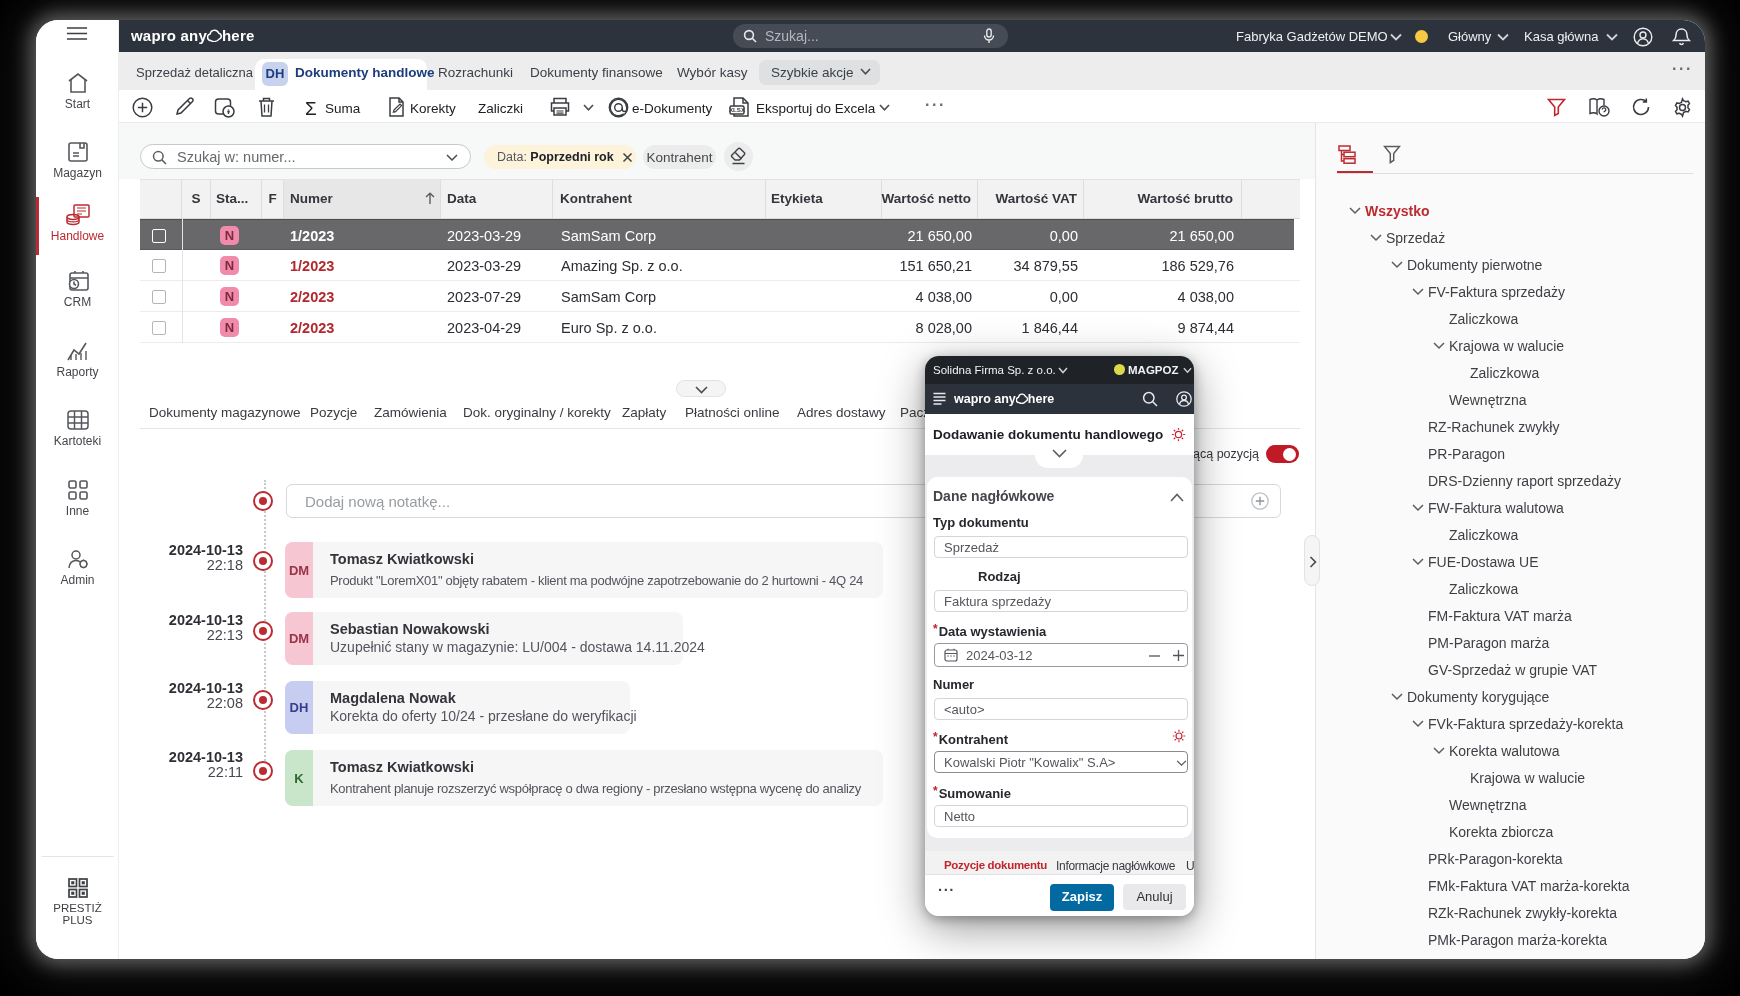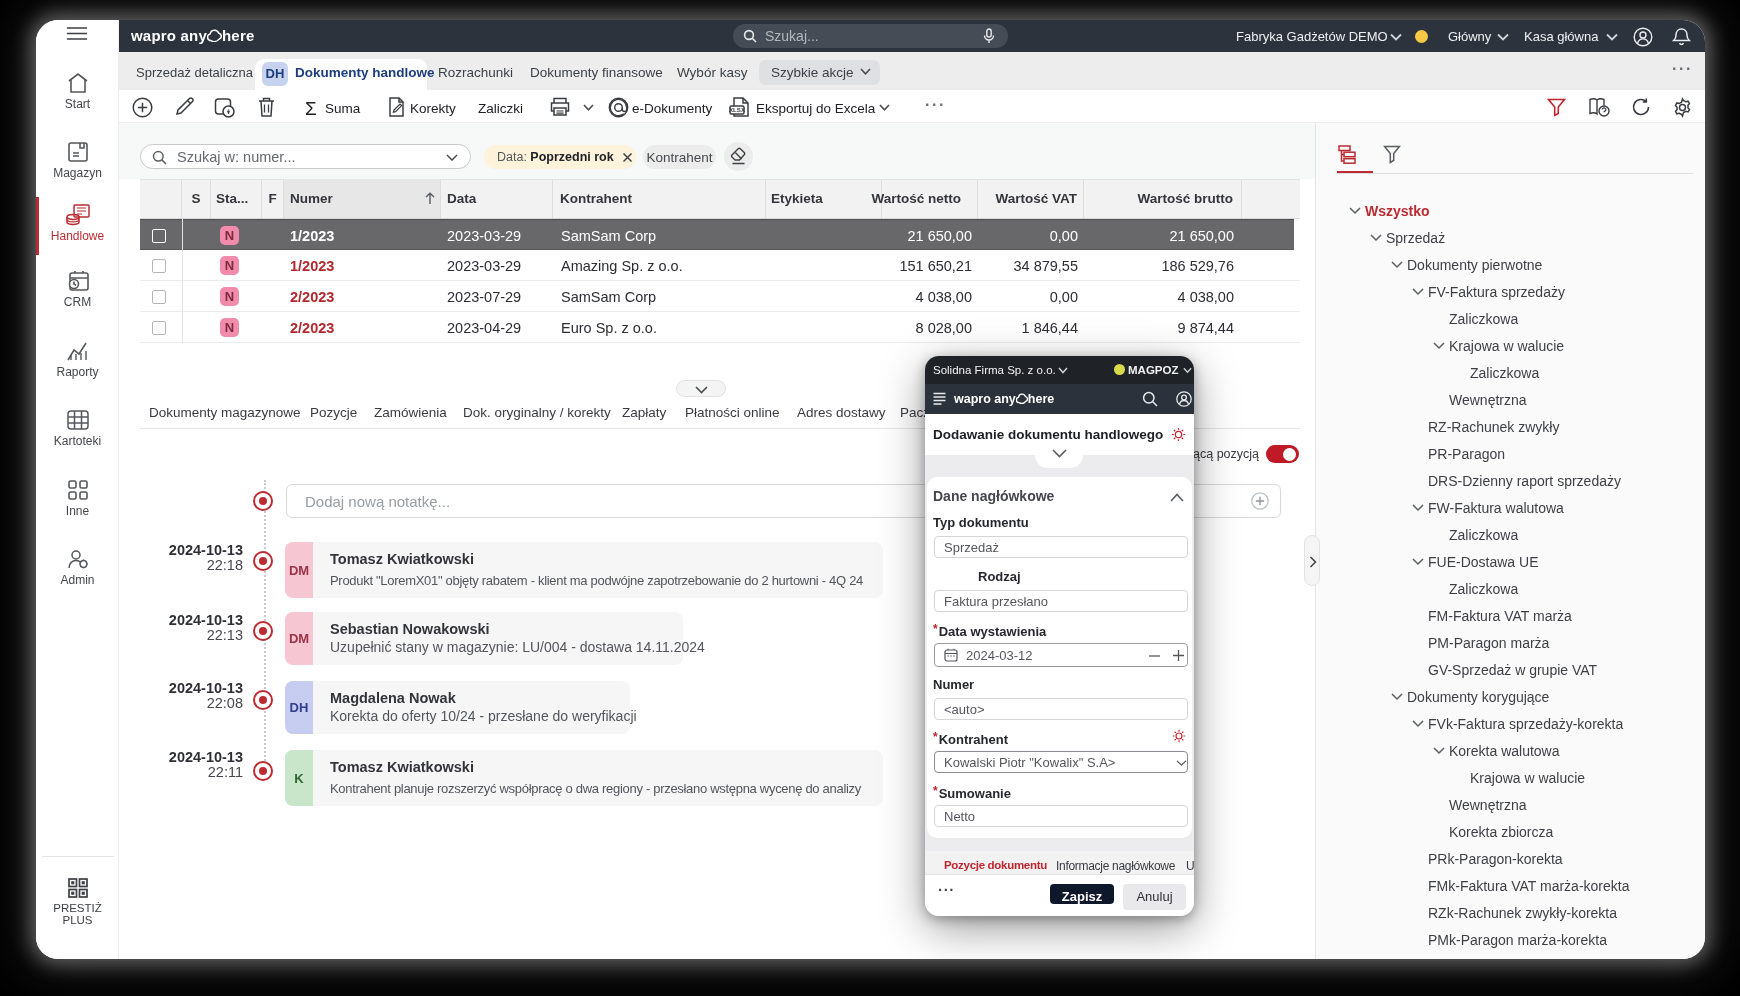--- a/index.html
+++ b/index.html
@@ -298,21 +298,21 @@
  <div class="hc" style="left:0;width:42px;"></div>
  <div class="hc" style="left:42px;width:29px;justify-content:center;">S</div>
  <div class="hc" style="left:71px;width:51px;padding-left:5px;">Sta...</div>
  <div class="hc" style="left:122px;width:22px;justify-content:center;">F</div>
  <div class="hc" style="left:144px;width:157px;padding-left:6px;background:#e7e7e8;">Numer<svg style="position:absolute;left:140px;top:13px" width="12" height="13" viewBox="0 0 12 13" fill="none" stroke="#5a5c61" stroke-width="1.4">
           <path d="M6 12 V1.5 M2 5 L6 1.2 L10 5"></path>
         </svg></div>
  <div class="hc" style="left:301px;width:112px;padding-left:6px;">Data</div>
  <div class="hc" style="left:413px;width:213px;padding-left:7px;">Kontrahent</div>
  <div class="hc" style="left:626px;width:116px;padding-left:5px;">Etykieta</div>
- <div class="hc num" style="left:742px;width:96px;padding-right:16px;">Wartość netto</div>
+ <div class="hc num" style="left:742px;width:96px;padding-right:6px;">Wartość netto</div>
  <div class="hc num" style="left:838px;width:106px;padding-right:6px;">Wartość VAT</div>
  <div class="hc num" style="left:944px;width:158px;padding-right:8px;">Wartość brutto</div>
  <div class="hc" style="left:1102px;width:58px;border-right:none;"></div>
 
  <div class="row" style="top:40px;width:1154px;background:#68686b;border-top:1px solid #4e4e50;border-bottom:1px solid #59595c;color:#fff;">
   <div class="cell" style="left:12px;">
           <div class="cbx" style="border-color:#fff;"></div>
         </div>
   <div class="cell" style="left:80px;">
           <span class="nbad">N</span>
@@ -563,21 +563,21 @@
         <path d="M1 1 L7.5 7.5 L14 1"></path>
       </svg>
  <div class="abs" style="left:2px;top:121px;width:265px;height:361px;background:#fff;border-radius:10px;">
   <div class="abs" style="left:6px;top:11px;font-size:14px;font-weight:bold;color:#45464c;">Dane nagłówkowe</div>
   <svg class="abs" style="left:243px;top:16px" width="14" height="9" viewBox="0 0 14 9" fill="none" stroke="#5a5d62" stroke-width="1.6">
           <path d="M1 8 L7 1.5 L13 8"></path>
         </svg>
   <div class="mlabel" style="left:6px;top:38px;">Typ dokumentu</div>
   <div class="minput" style="top:59px;">Sprzedaż</div>
   <div class="mlabel" style="left:6px;top:92px;padding-left:45px;">Rodzaj</div>
-  <div class="minput" style="top:113px;">Faktura przesłano</div>
+  <div class="minput" style="top:113px;">Faktura sprzedaży</div>
   <div class="mlabel" style="left:6px;top:145px;"><span class="ast">*</span>Data wystawienia</div>
   <div class="minput" style="top:166px;height:24px;border-color:#9a9aa0;">
     <svg style="margin-right:8px" width="14" height="14" viewBox="0 0 14 14" fill="none" stroke="#55565c" stroke-width="1.2">
             <rect x="1" y="2" width="12" height="11" rx="2"></rect>
             <path d="M1 5.5 h12 M4 2 V.8 M10 2 V.8"></path>
             <path d="M3.5 8 h1 M6.5 8 h1 M9.5 8 h1" stroke-width="1.4"></path>
           </svg>2024-03-12
     <svg class="abs" style="left:214px;top:11px" width="11" height="2" viewBox="0 0 11 2" stroke="#55565c" stroke-width="1.3">
             <path d="M0 1 h11"></path>
           </svg>
@@ -599,17 +599,17 @@
   </div>
   <div class="mlabel" style="left:6px;top:307px;"><span class="ast">*</span>Sumowanie</div>
   <div class="minput" style="top:328px;">Netto</div>
  </div>
  <div class="abs" style="left:0;top:495px;width:269px;height:23px;background:#f2f2f3;"></div>
       <div class="abs" style="left:19px;top:503px;font-size:11.5px;letter-spacing:-0.3px;font-weight:bold;color:#c2242c;">Pozycje dokumentu</div>
  <div class="abs" style="left:131px;top:503px;font-size:12px;letter-spacing:-0.3px;color:#3a3b41;">Informacje nagłówkowe</div>
  <div class="abs" style="left:261px;top:503px;font-size:12px;color:#3a3b41;">U</div>
  <div class="abs" style="left:0;top:518px;width:269px;height:42px;background:#fff;border-top:1px solid #e3e3e5;">
   <div class="abs" style="left:13px;top:2px;font-size:15px;font-weight:bold;color:#45464c;letter-spacing:1.5px;">...</div>
-  <div class="abs" style="left:125px;top:9px;width:64px;height:20px;background:#0f172a;border-radius:4px;color:#fff;font-size:13px;font-weight:bold;text-align:center;line-height:26px;">Zapisz</div>
+  <div class="abs" style="left:125px;top:9px;width:64px;height:27px;background:#0369a1;border-radius:4px;color:#fff;font-size:13px;font-weight:bold;text-align:center;line-height:26px;">Zapisz</div>
   <div class="abs" style="left:198px;top:9px;width:63px;height:26px;background:#e9e9eb;border-radius:4px;color:#2f3035;font-size:13px;text-align:center;line-height:26px;">Anuluj</div>
  </div>
 </div>
 </div>
 
 </body></html>

